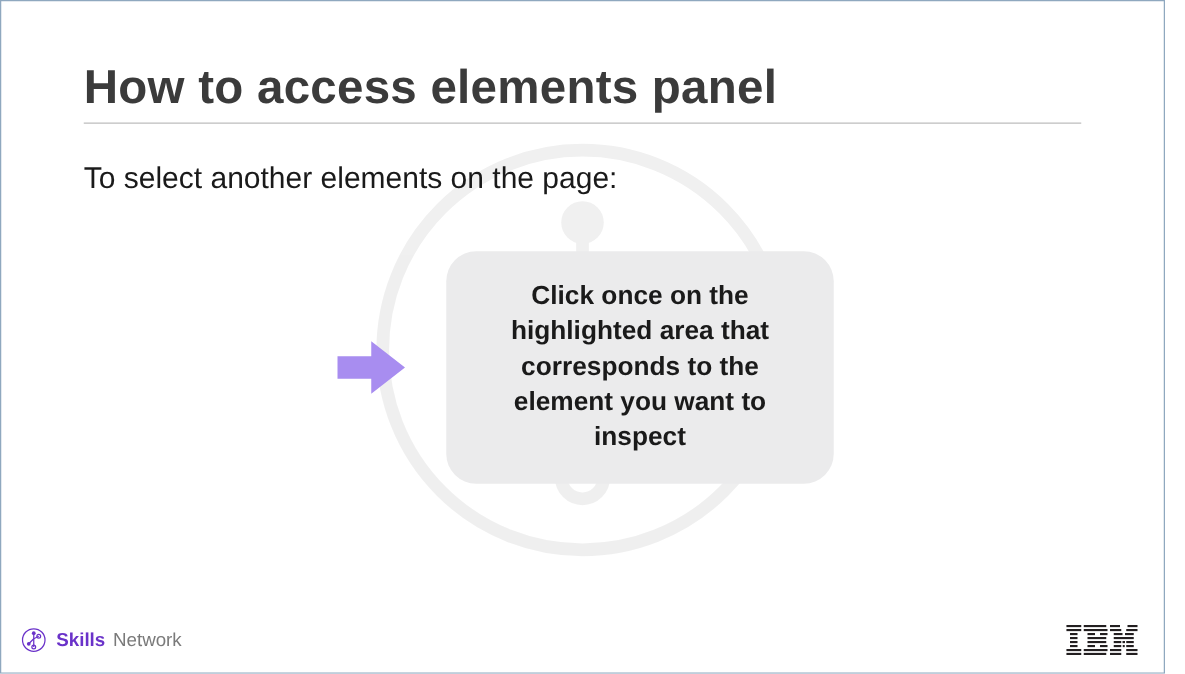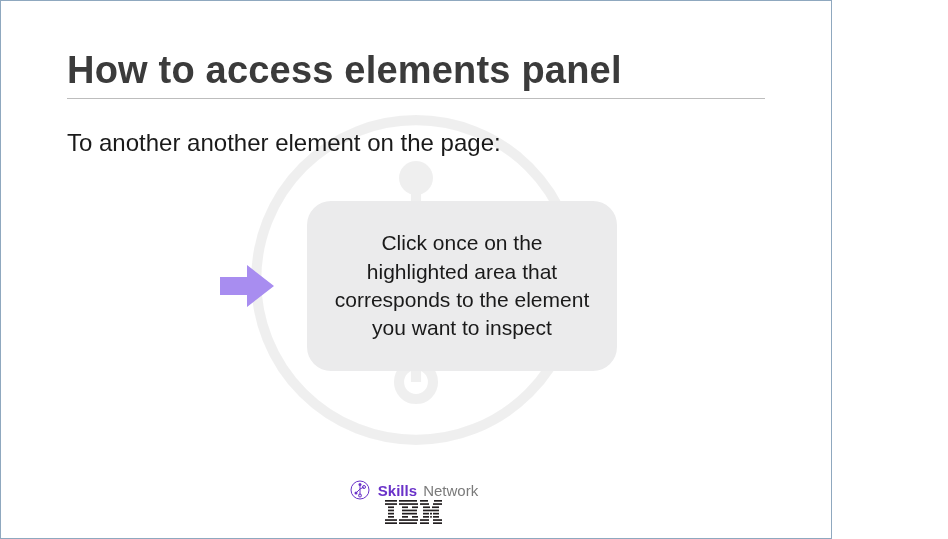--- a/index.html
+++ b/index.html
@@ -6,21 +6,21 @@
     margin: 0;
     padding: 0;
     width: 948px;
     height: 539px;
     font-family: "Helvetica Neue", Arial, sans-serif;
     background: #fff;
     color: #1a1a1a;
   }
   .slide {
     box-sizing: border-box;
-    width: 832px;
+    width: 932px;
     height: 539px;
     border: 1px solid #8fa8bf;
     position: relative;
     padding: 48px 66px 0 66px;
     overflow: hidden;
   }
 
   
   .watermark {
     position: absolute;
@@ -67,40 +67,40 @@
     min-height: 170px;
     display: flex;
     align-items: center;
     justify-content: center;
     text-align: center;
     padding: 22px 26px;
     box-sizing: border-box;
     font-size: 21px;
     line-height: 1.35;
     color: #1a1a1a;
+    font-weight: bold;
   }
   .arrow {
     width: 64px;
     height: 60px;
     flex: 0 0 auto;
   }
   .arrow svg { width: 100%; height: 100%; display: block; }
 
   
   .footer {
     position: absolute;
     left: 0;
     right: 0;
     bottom: 14px;
     display: flex;
     align-items: center;
     justify-content: space-between;
     padding: 0 20px 0 16px;
     box-sizing: border-box;
-    flex-direction: column;
   }
   .skills-brand {
     display: flex;
     align-items: center;
     gap: 8px;
     font-size: 15px;
     color: #7a7a7a;
   }
   .skills-brand .sn-icon {
     width: 20px;
@@ -130,21 +130,21 @@
       <circle cx="60" cy="130" r="10" fill="#000" stroke="none"></circle>
       <line x1="100" y1="92" x2="140" y2="70"></line>
       <circle cx="140" cy="70" r="10" fill="none" stroke="#000"></circle>
       <circle cx="100" cy="160" r="10" fill="none" stroke="#000"></circle>
     </svg>
   </div>
 
   <h1 class="title">How to access elements panel</h1>
   <hr class="title-rule">
 
-  <p class="subtitle">To another another element on the page:</p>
+  <p class="subtitle">To select another elements on the page:</p>
 
   <div class="flow">
 
     <div class="arrow">
       <svg viewBox="0 0 100 100">
         <polygon points="5,35 50,35 50,15 95,50 50,85 50,65 5,65" fill="#a88df0"></polygon>
       </svg>
     </div>
 
     <div class="card">

